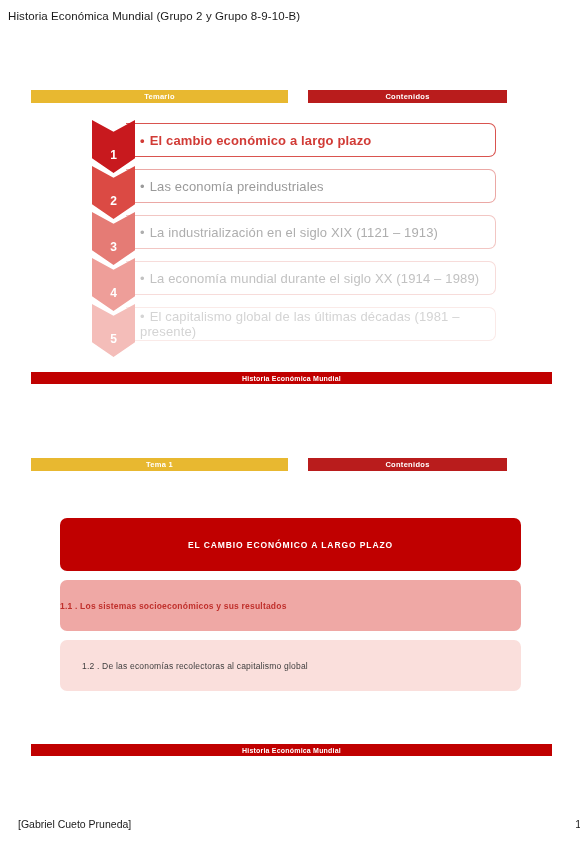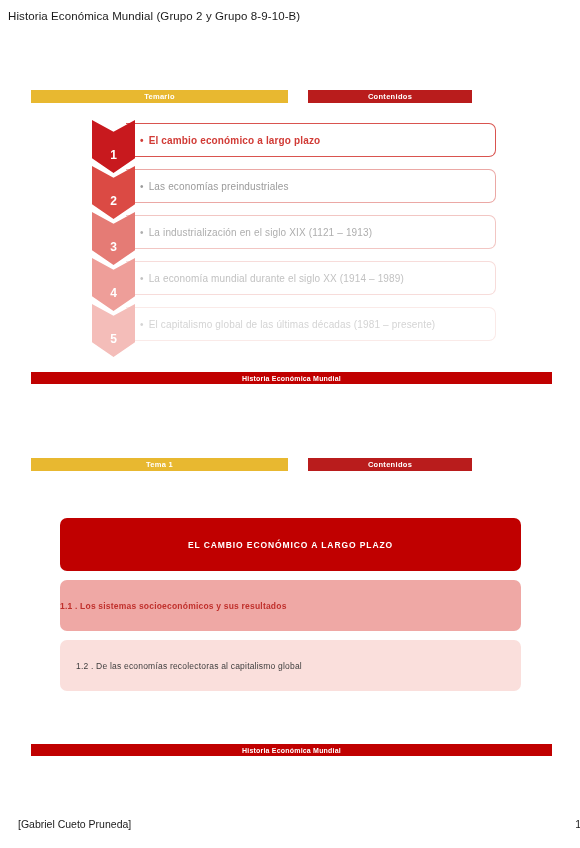--- a/index.html
+++ b/index.html
@@ -34,21 +34,21 @@
     width: 580px;
   }
   #slide-1 { top: 80px; height: 320px; }
   #slide-2 { top: 448px; height: 320px; }
 
   
   .banner {
     position: absolute;
     left: 31px;
     top: 10px;
-    width: 441px;
+    width: 476px;
     height: 13px;
     display: flex;
     gap: 20px;
   }
   .banner-left {
     width: 257px;
     background: #E8B830;
     display: flex;
     align-items: center;
     justify-content: center;
@@ -127,21 +127,21 @@
     background: #ffffff;
     border: 1px solid;
     border-left: none;
     border-radius: 0 7px 7px 0;
     display: flex;
     align-items: center;
     z-index: 1;
   }
   .agenda-text {
     padding-left: 14px;
-    font-size: 10px;
+    font-size: 13px;
     letter-spacing: 0.15px;
   }
   .agenda-bullet {
     display: inline-block;
     margin-right: 5px;
   }
 
   
   .content-stack {
     position: absolute;
@@ -175,21 +175,21 @@
   }
   .cb-sub-1 .cb-text {
     color: #C0302C;
     font-size: 8.5px;
     font-weight: bold;
     letter-spacing: 0.2px;
   }
   .cb-sub-2 {
     height: 51px;
     background: #FADFDC;
-    padding-left: 16px;
+    padding-left: 22px;
     text-align: center;
   }
   .cb-sub-2 .cb-text {
     color: #3d3d3d;
     font-size: 8.5px;
     letter-spacing: 0.2px;
   }
 
   
   .page-footer {
@@ -243,21 +243,21 @@
         </div>
       </div>
     </div>
 
     <div class="agenda-row">
       <div class="chevron" style="background:#DB4A44;">
         <span class="chevron-num">2</span>
       </div>
       <div class="agenda-box" style="border-color:#EBA8A5;">
         <div class="agenda-text" style="color:#9a9a9a;">
-          <span class="agenda-bullet">•</span><span>Las economías preindustriales</span>
+          <span class="agenda-bullet">•</span><span>Las economía preindustriales</span>
         </div>
       </div>
     </div>
 
     <div class="agenda-row">
       <div class="chevron" style="background:#E57B75;">
         <span class="chevron-num">3</span>
       </div>
       <div class="agenda-box" style="border-color:#F2C6C3;">
         <div class="agenda-text" style="color:#aeaeae;">

